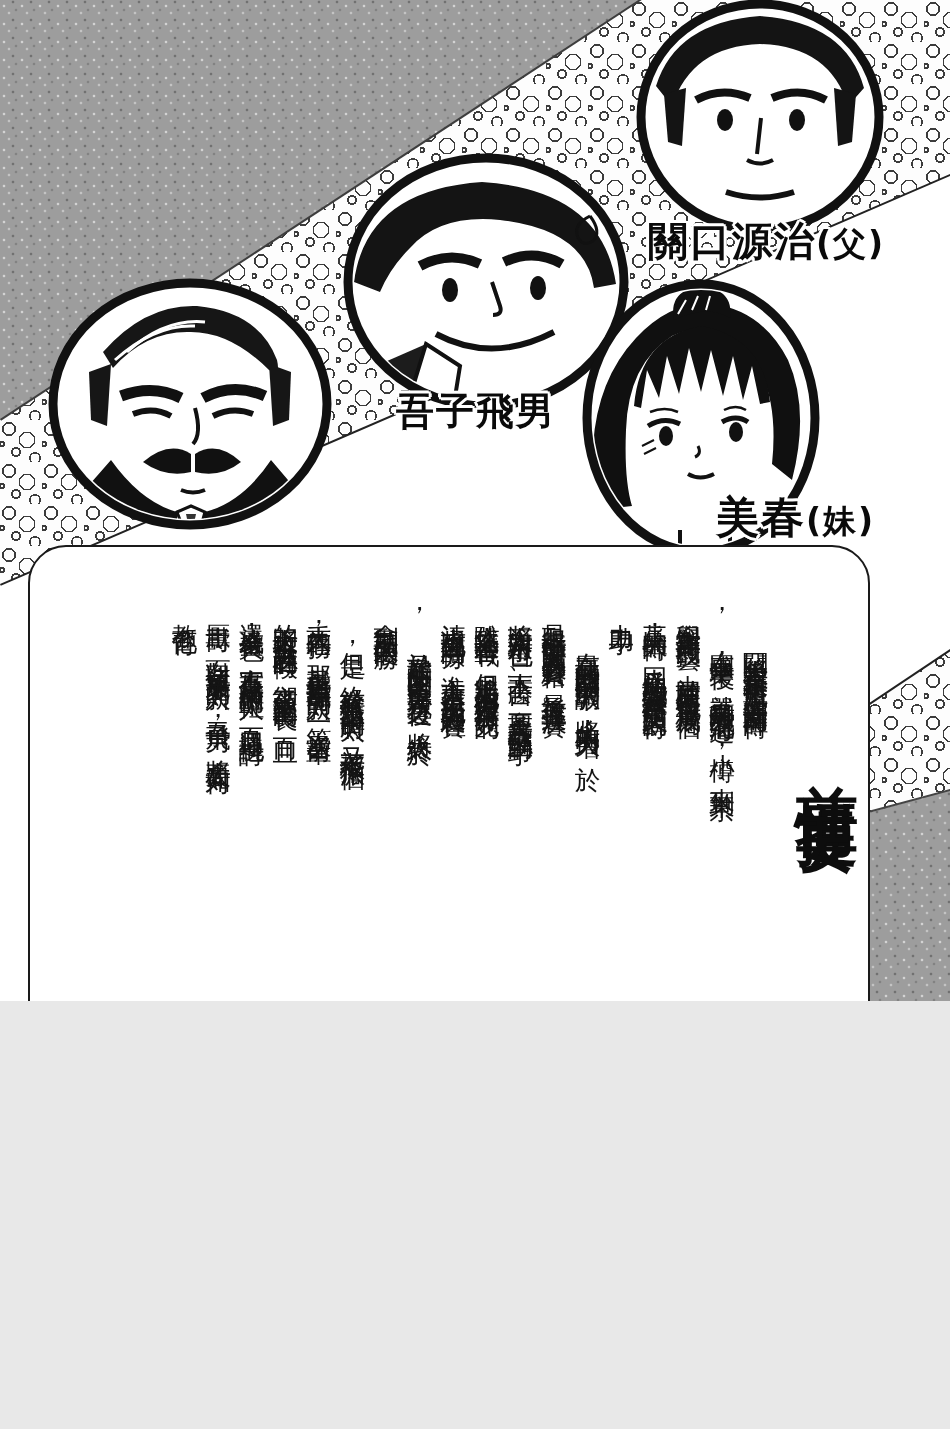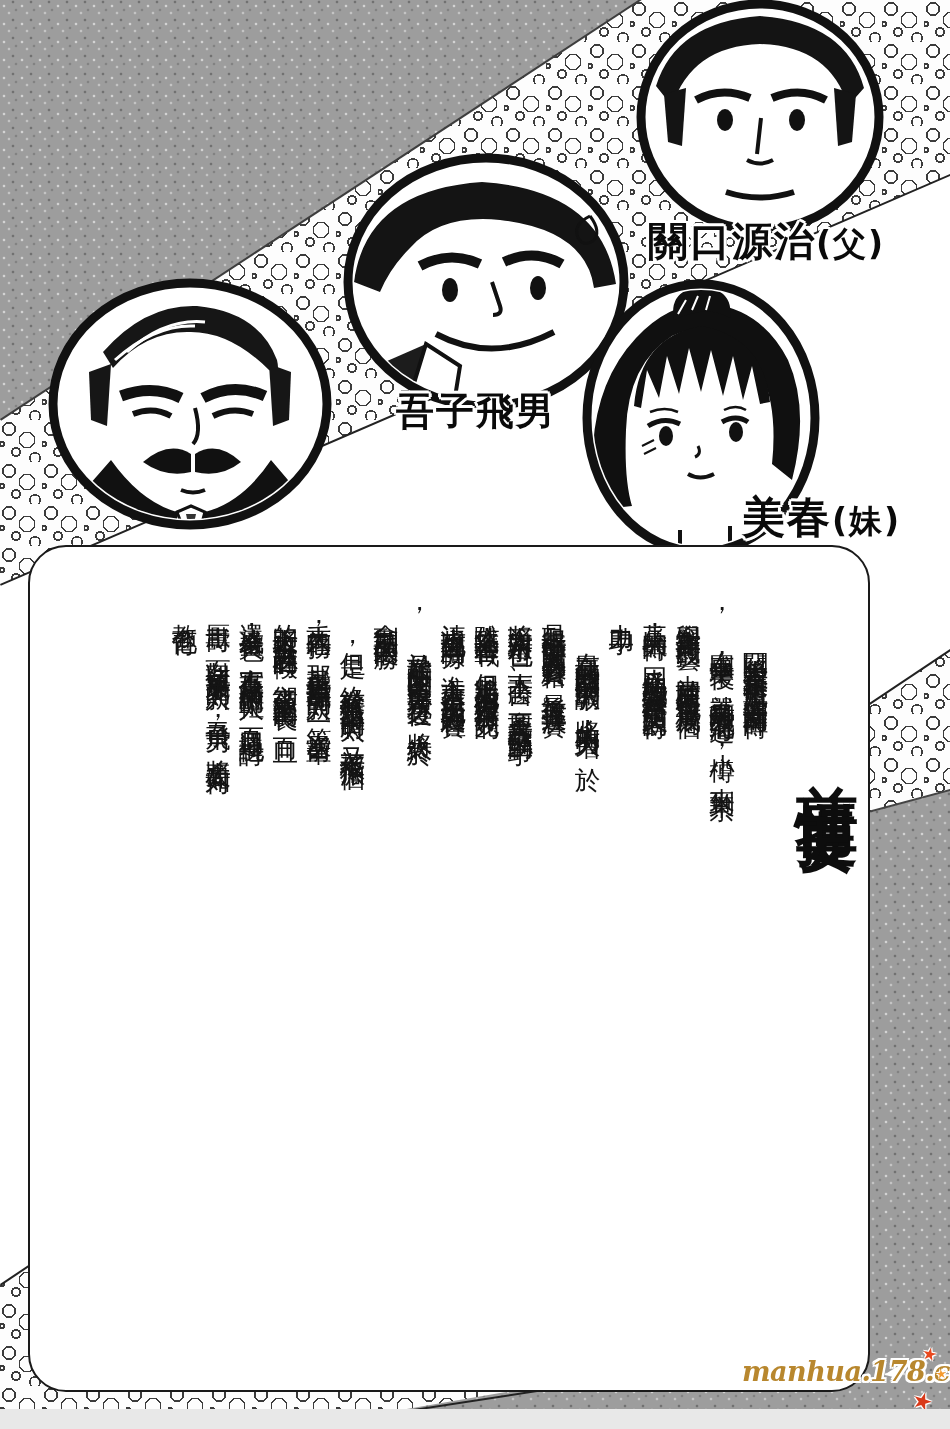--- a/index.html
+++ b/index.html
@@ -1,17 +1,17 @@
 <!DOCTYPE html>
 <html><head>
 <meta charset="utf-8">
 <style>
   html,body{margin:0;padding:0;background:#e8e8e8;}
   .page{
-    position:relative;width:950px;height:1409px;margin:0 auto;
+    position:relative;width:950px;height:1001px;margin:0 auto;
     background:#ffffff;overflow:hidden;
     font-family:"DejaVu Sans",sans-serif;color:#111;
   }
   
   .pebble{
     background-color:#fdfdfd;
     background-image:
       radial-gradient(circle at 9px 9px,  rgba(0,0,0,0) 5.5px, #3c3c3c 5.5px 7px,  rgba(0,0,0,0) 7px),
       radial-gradient(circle at 27px 20px,rgba(0,0,0,0) 7px,   #3c3c3c 7px 8.5px,  rgba(0,0,0,0) 8.5px),
       radial-gradient(circle at 16px 32px,rgba(0,0,0,0) 3.5px, #3c3c3c 3.5px 5px,  rgba(0,0,0,0) 5px),
@@ -46,21 +46,21 @@
     position:absolute;z-index:5;font-weight:900;color:#0a0a0a;letter-spacing:2px;
     text-shadow:-2px -2px 0 #fff,2px -2px 0 #fff,-2px 2px 0 #fff,2px 2px 0 #fff,
                 0 -3px 0 #fff,0 3px 0 #fff,-3px 0 0 #fff,3px 0 0 #fff;
     white-space:nowrap;
   }
   .char-label .suffix{font-weight:700;}
   .label-1{left:648px;top:214px;font-size:40px;}
   .label-1 .suffix{font-size:33px;}
   .label-2{left:396px;top:386px;font-size:38px;font-family:Liberation Serif, serif;}
   .label-3{left:231px;top:463px;font-size:38px;}
-  .label-4{left:742px;top:489px;font-size:43px;}
+  .label-4{left:716px;top:489px;font-size:43px;}
   .label-4 .suffix{font-size:33px;}
   
   .summary-box{
     position:absolute;left:28px;top:545px;width:838px;height:843px;z-index:6;
     background:#fff;border:2.5px solid #1a1a1a;border-radius:38px;
   }
   .box-title{
     position:absolute;right:10px;top:188px;
     writing-mode:vertical-rl;text-orientation:upright;
     font-size:62px;font-weight:900;letter-spacing:11px;color:#0d0d0d;line-height:1;

